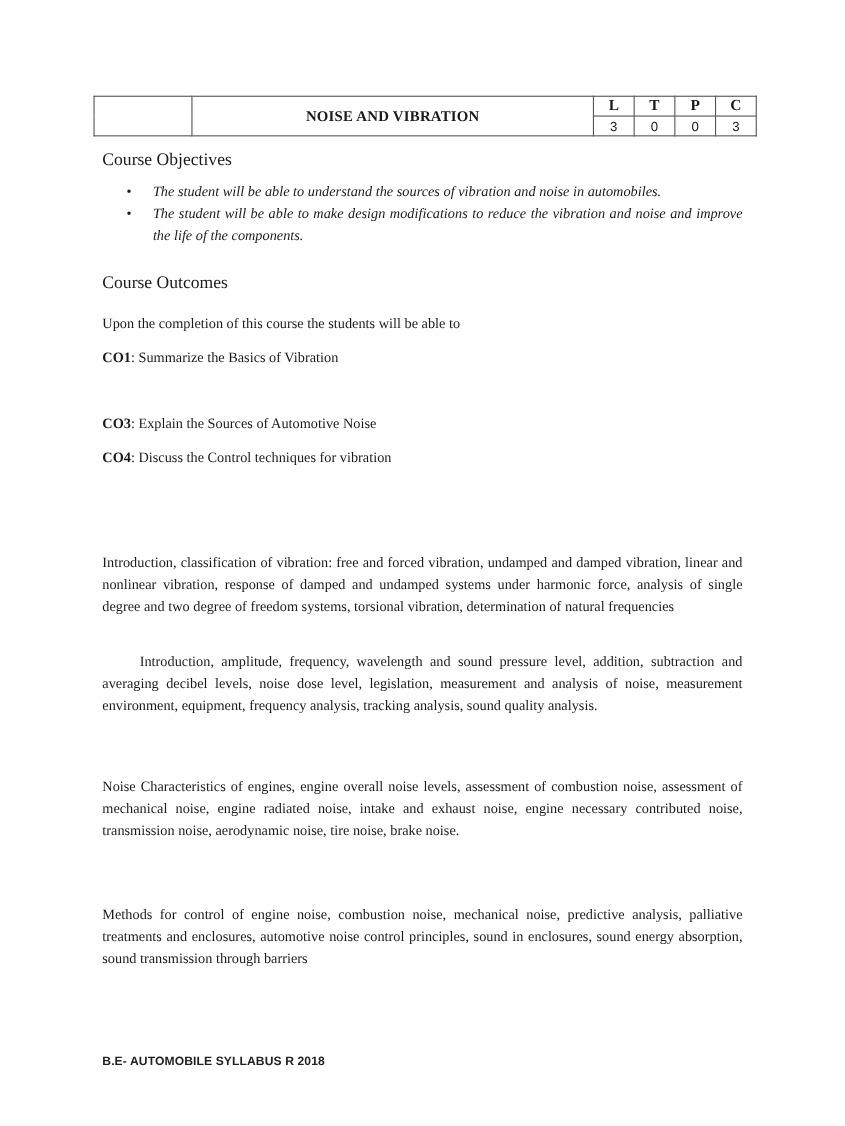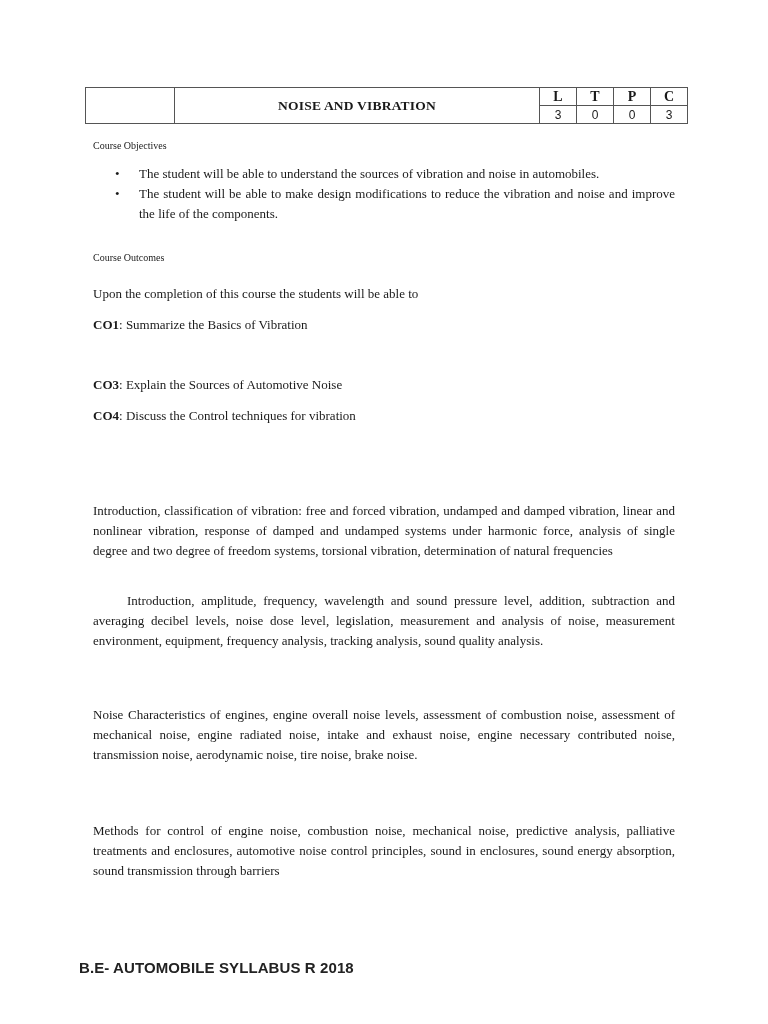--- a/index.html
+++ b/index.html
@@ -59,21 +59,21 @@
     }
     .course-table td.sep-left { border-left: 1.5px solid #333; }
 
     .txt {
       position: absolute;
       left: 93px;
       font-size: 13px;
       line-height: 20px;
       margin: 0;
     }
-    .section-label { font-size: 10px; }
+    .section-label { font-size: 16px; }
     .justify {
       width: 582px;
       text-align: justify;
     }
     .bullets {
       position: absolute;
       left: 93px;
       top: 164px;
       width: 582px;
       margin: 0;
@@ -90,30 +90,31 @@
     }
     .bullets li .bullet {
       position: absolute;
       left: 22px;
       top: 0;
       font-size: 13px;
     }
     .bullets li .btext {
       display: block;
       text-align: justify;
+      font-style: italic;
     }
     .co-line b { font-weight: bold; }
     .indent { text-indent: 34px; }
     .footer {
       position: absolute;
-      left: 79px;
+      left: 93px;
       top: 959px;
       font-family: "Liberation Sans", "DejaVu Sans", sans-serif;
       font-weight: bold;
-      font-size: 15px;
+      font-size: 11px;
       letter-spacing: 0.1px;
       color: #222;
     }
     .last-left { text-align-last: left; }
   </style>
 </head>
 <body>
 
 <div class="page">
 

